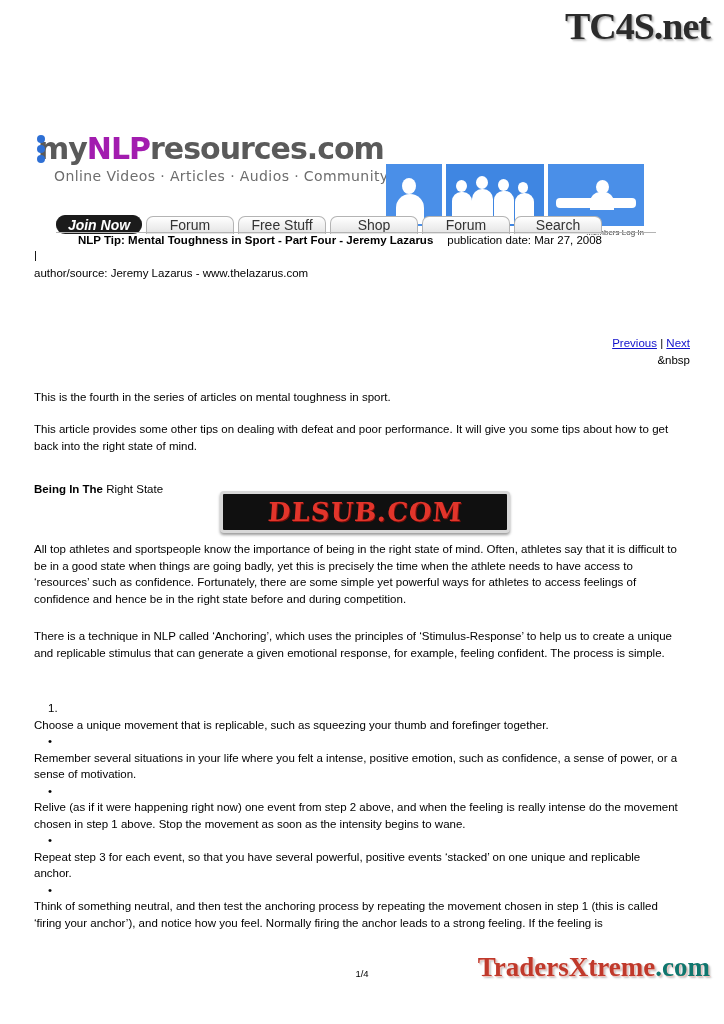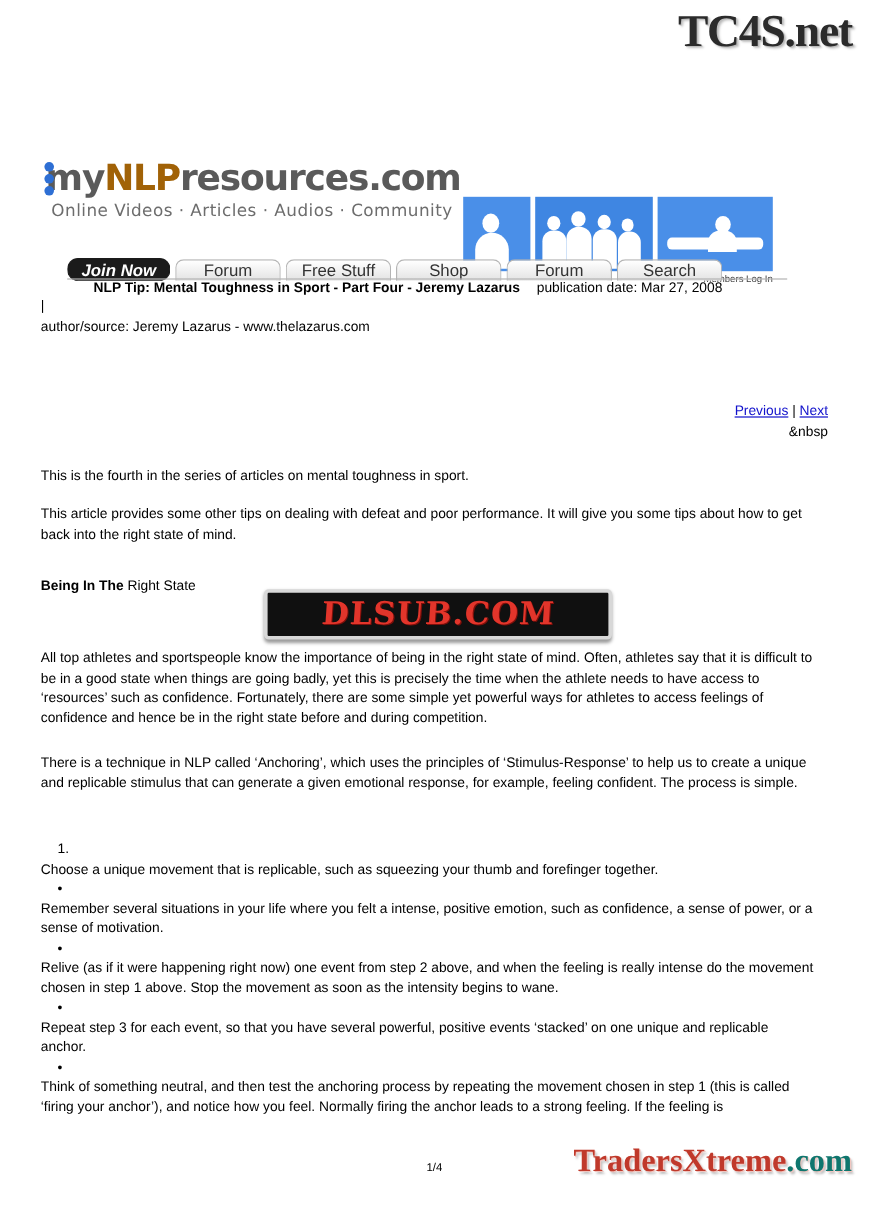--- a/index.html
+++ b/index.html
@@ -75,31 +75,30 @@
 
   .logo-text {
     font-family: "DejaVu Sans", sans-serif;
     font-size: 30px;
     font-weight: bold;
     letter-spacing: -1px;
     color: #5a5a5a;
     white-space: nowrap;
   }
   .logo-text .nlp {
-    color: #a16207;
+    color: #a21caf;
   }
   .logo-sub {
     margin-top: 2px;
-    margin-left: 4px;
+    margin-left: 20px;
     font-family: "DejaVu Sans", sans-serif;
     font-size: 14px;
     color: #6d6d6d;
     letter-spacing: 0.4px;
     white-space: nowrap;
-    text-align: center;
   }
 
   
   .banner-tiles {
     position: absolute;
     left: 352px;
     top: 4px;
     width: 258px;
     height: 62px;
     margin-top: 29px;

